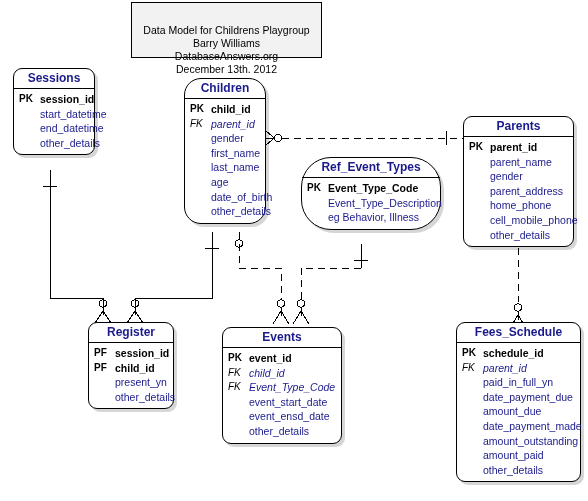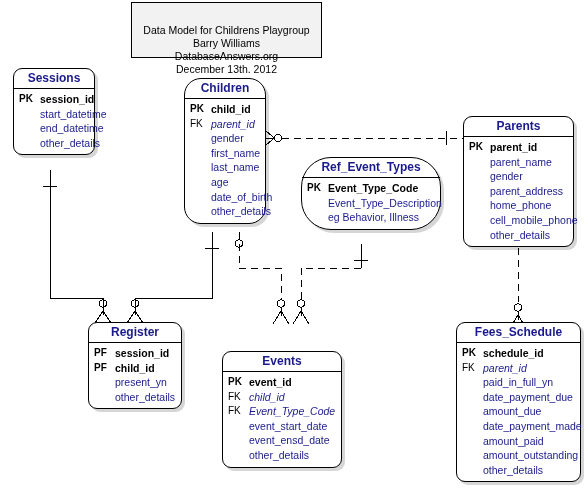--- a/index.html
+++ b/index.html
@@ -72,20 +72,21 @@
     min-width: 22px;
     padding-left: 5px;
     box-sizing: border-box;
     font-size: 10px;
     color: #000000;
     font-weight: bold;
     text-align: left;
   }
   .attr.fk .key {
     font-weight: normal;
+    font-style: italic;
   }
   .attr .nm {
     padding-left: 4px;
   }
   .attr.pk .nm { font-weight: bold; color: #000000; }
   .attr.pf .nm { font-weight: bold; color: #000000; }
   .attr.fk .nm { font-style: italic; color: #1a1a8c; }
 
   
   #wires {
@@ -279,21 +280,21 @@
         <span class="key"></span>
         <span class="nm">Event_Type_Description</span>
       </div>
       <div class="attr plain">
         <span class="key"></span>
         <span class="nm">eg Behavior, Illness</span>
       </div>
     </div>
   </div>
 
-  <div class="entity" style="left:88px; top:322px; width:94px;">
+  <div class="entity" style="left:88px; top:322px; width:86px;">
     <div class="entity-title">Register</div>
     <div class="entity-body">
       <div class="attr pf">
         <span class="key">PF</span>
         <span class="nm">session_id</span>
       </div>
       <div class="attr pf">
         <span class="key">PF</span>
         <span class="nm">child_id</span>
       </div>
@@ -301,21 +302,21 @@
         <span class="key"></span>
         <span class="nm">present_yn</span>
       </div>
       <div class="attr plain">
         <span class="key"></span>
         <span class="nm">other_details</span>
       </div>
     </div>
   </div>
 
-  <div class="entity" style="left:222px; top:327px; width:120px;margin-top:24px;">
+  <div class="entity" style="left:222px; top:327px; width:120px;">
     <div class="entity-title">Events</div>
     <div class="entity-body">
       <div class="attr pk">
         <span class="key">PK</span>
         <span class="nm">event_id</span>
       </div>
       <div class="attr fk">
         <span class="key">FK</span>
         <span class="nm">child_id</span>
       </div>
@@ -360,26 +361,26 @@
       <div class="attr plain">
         <span class="key"></span>
         <span class="nm">amount_due</span>
       </div>
       <div class="attr plain">
         <span class="key"></span>
         <span class="nm">date_payment_made</span>
       </div>
       <div class="attr plain">
         <span class="key"></span>
+        <span class="nm">amount_outstanding</span>
+      </div>
+      <div class="attr plain">
+        <span class="key"></span>
         <span class="nm">amount_paid</span>
       </div>
       <div class="attr plain">
         <span class="key"></span>
-        <span class="nm">amount_outstanding</span>
-      </div>
-      <div class="attr plain">
-        <span class="key"></span>
         <span class="nm">other_details</span>
       </div>
     </div>
   </div>
 
 </div>
 
 </body></html>

